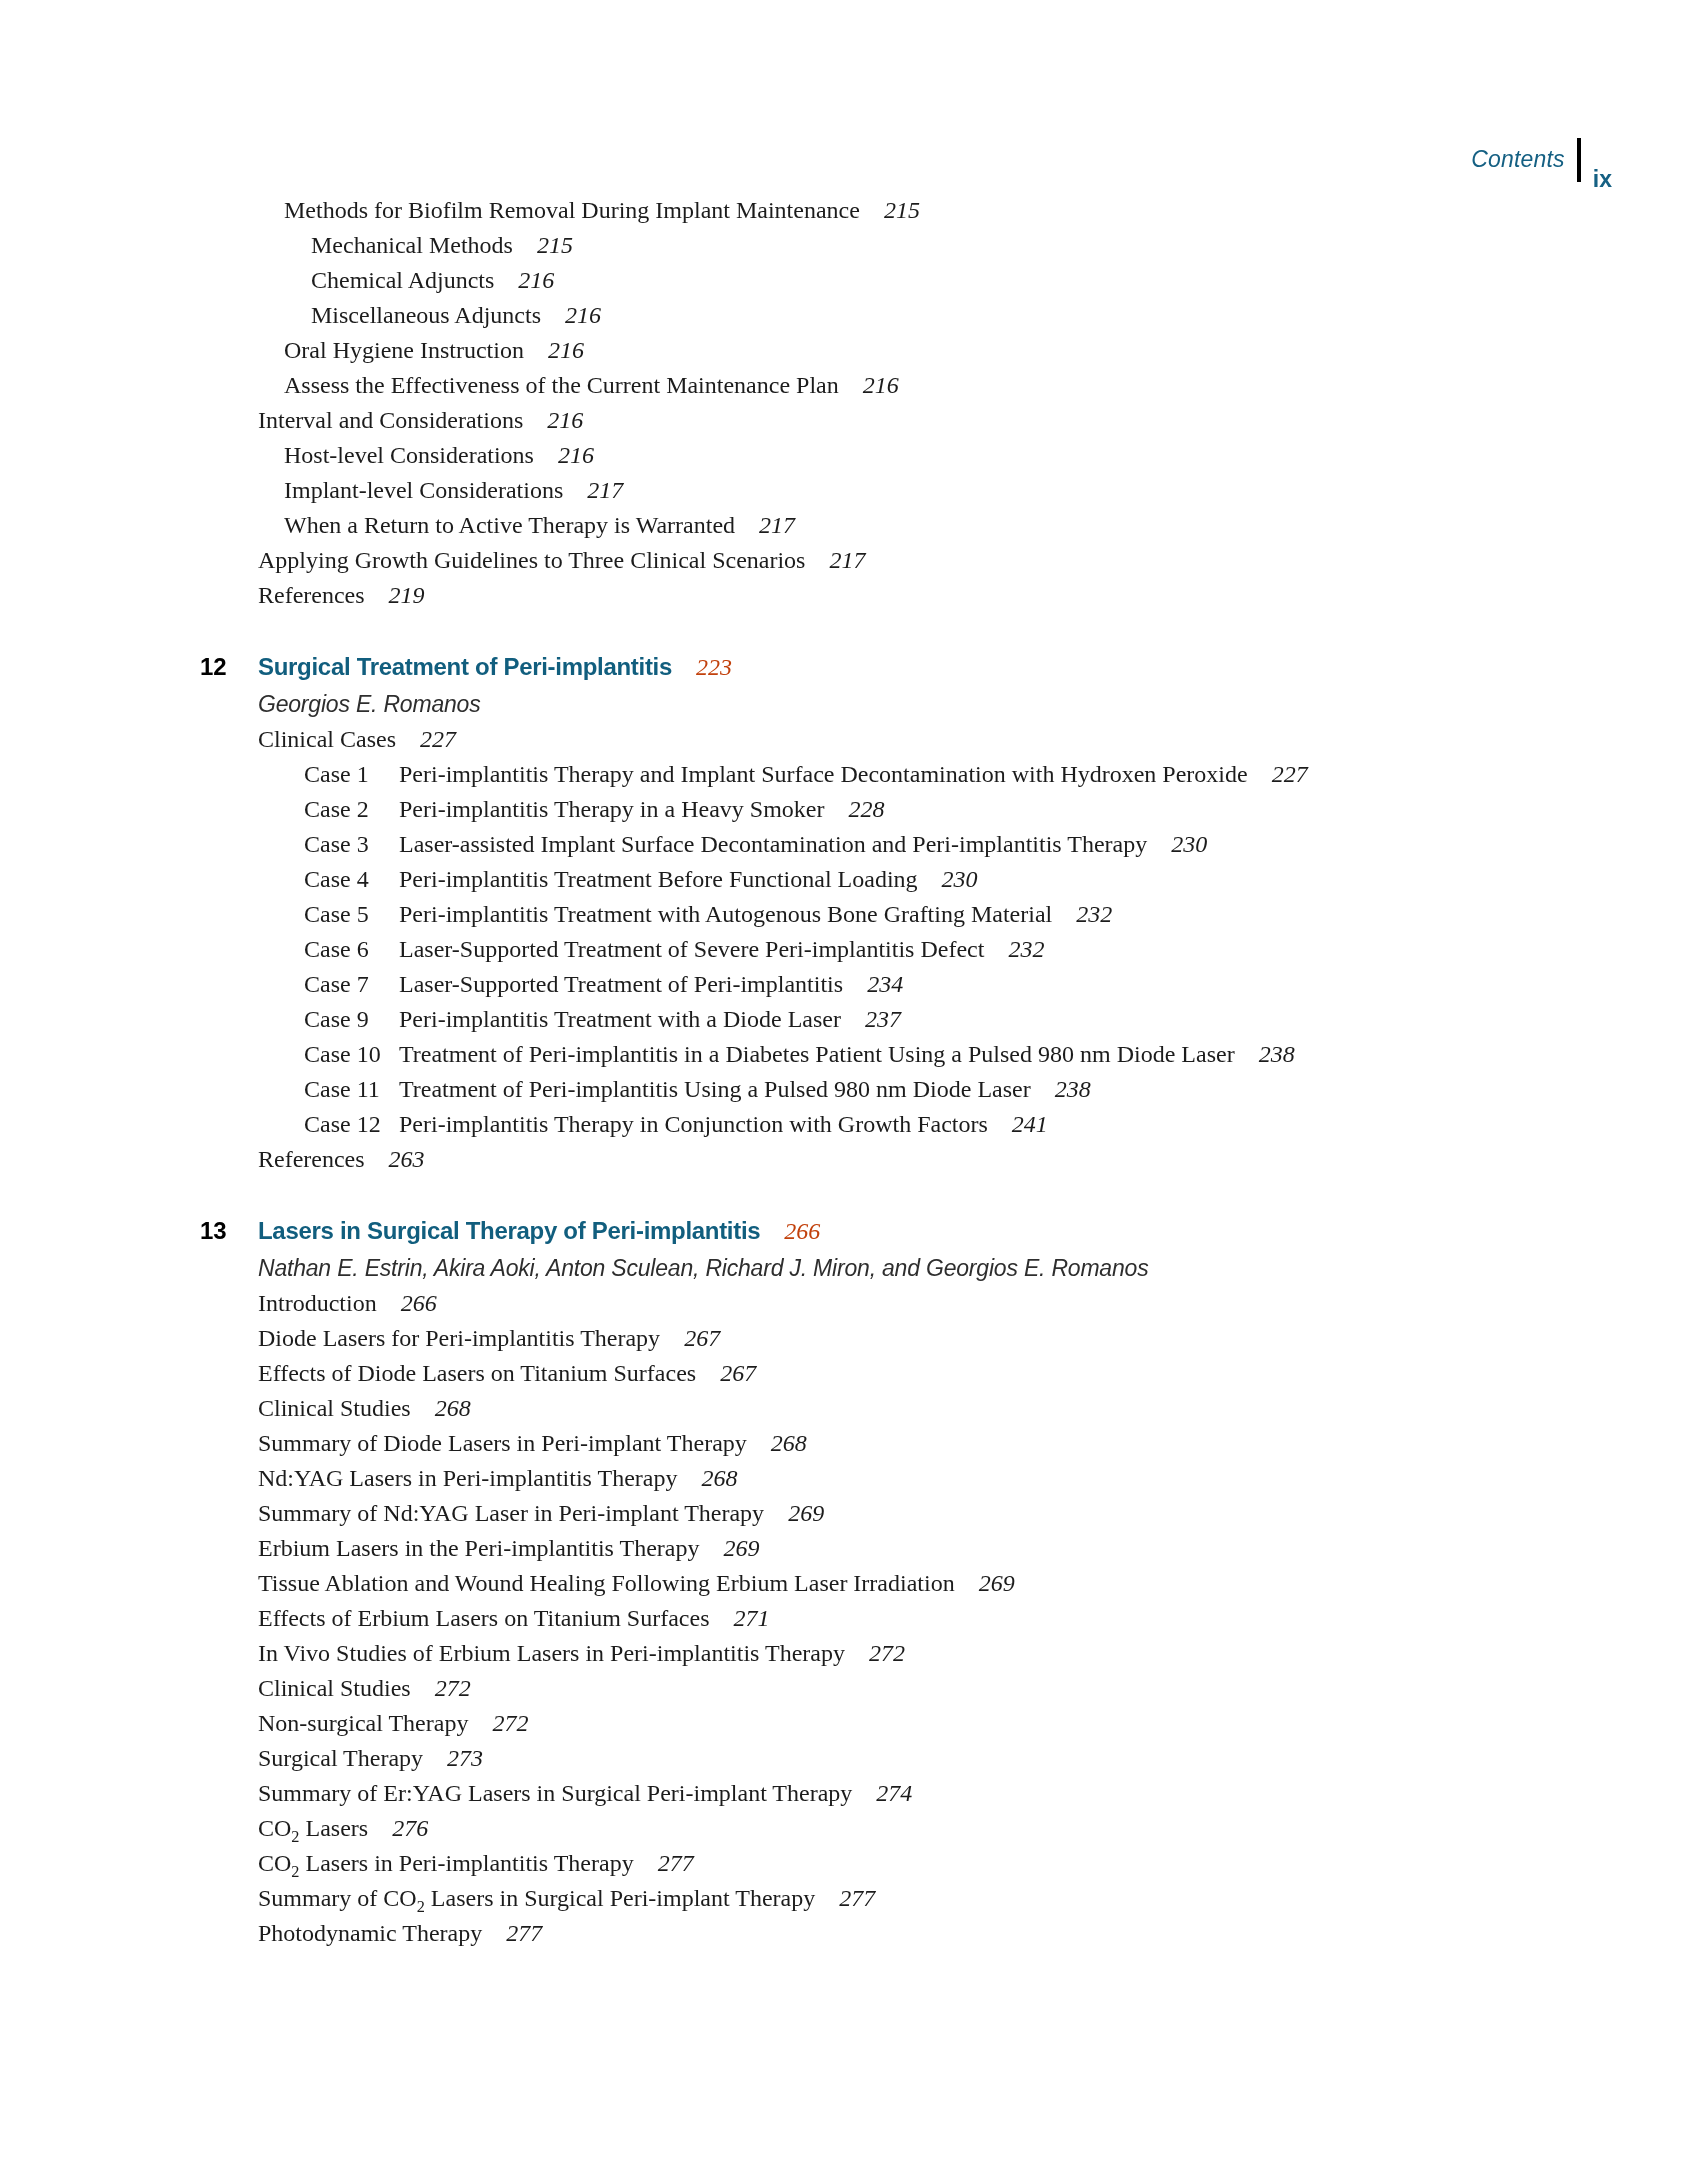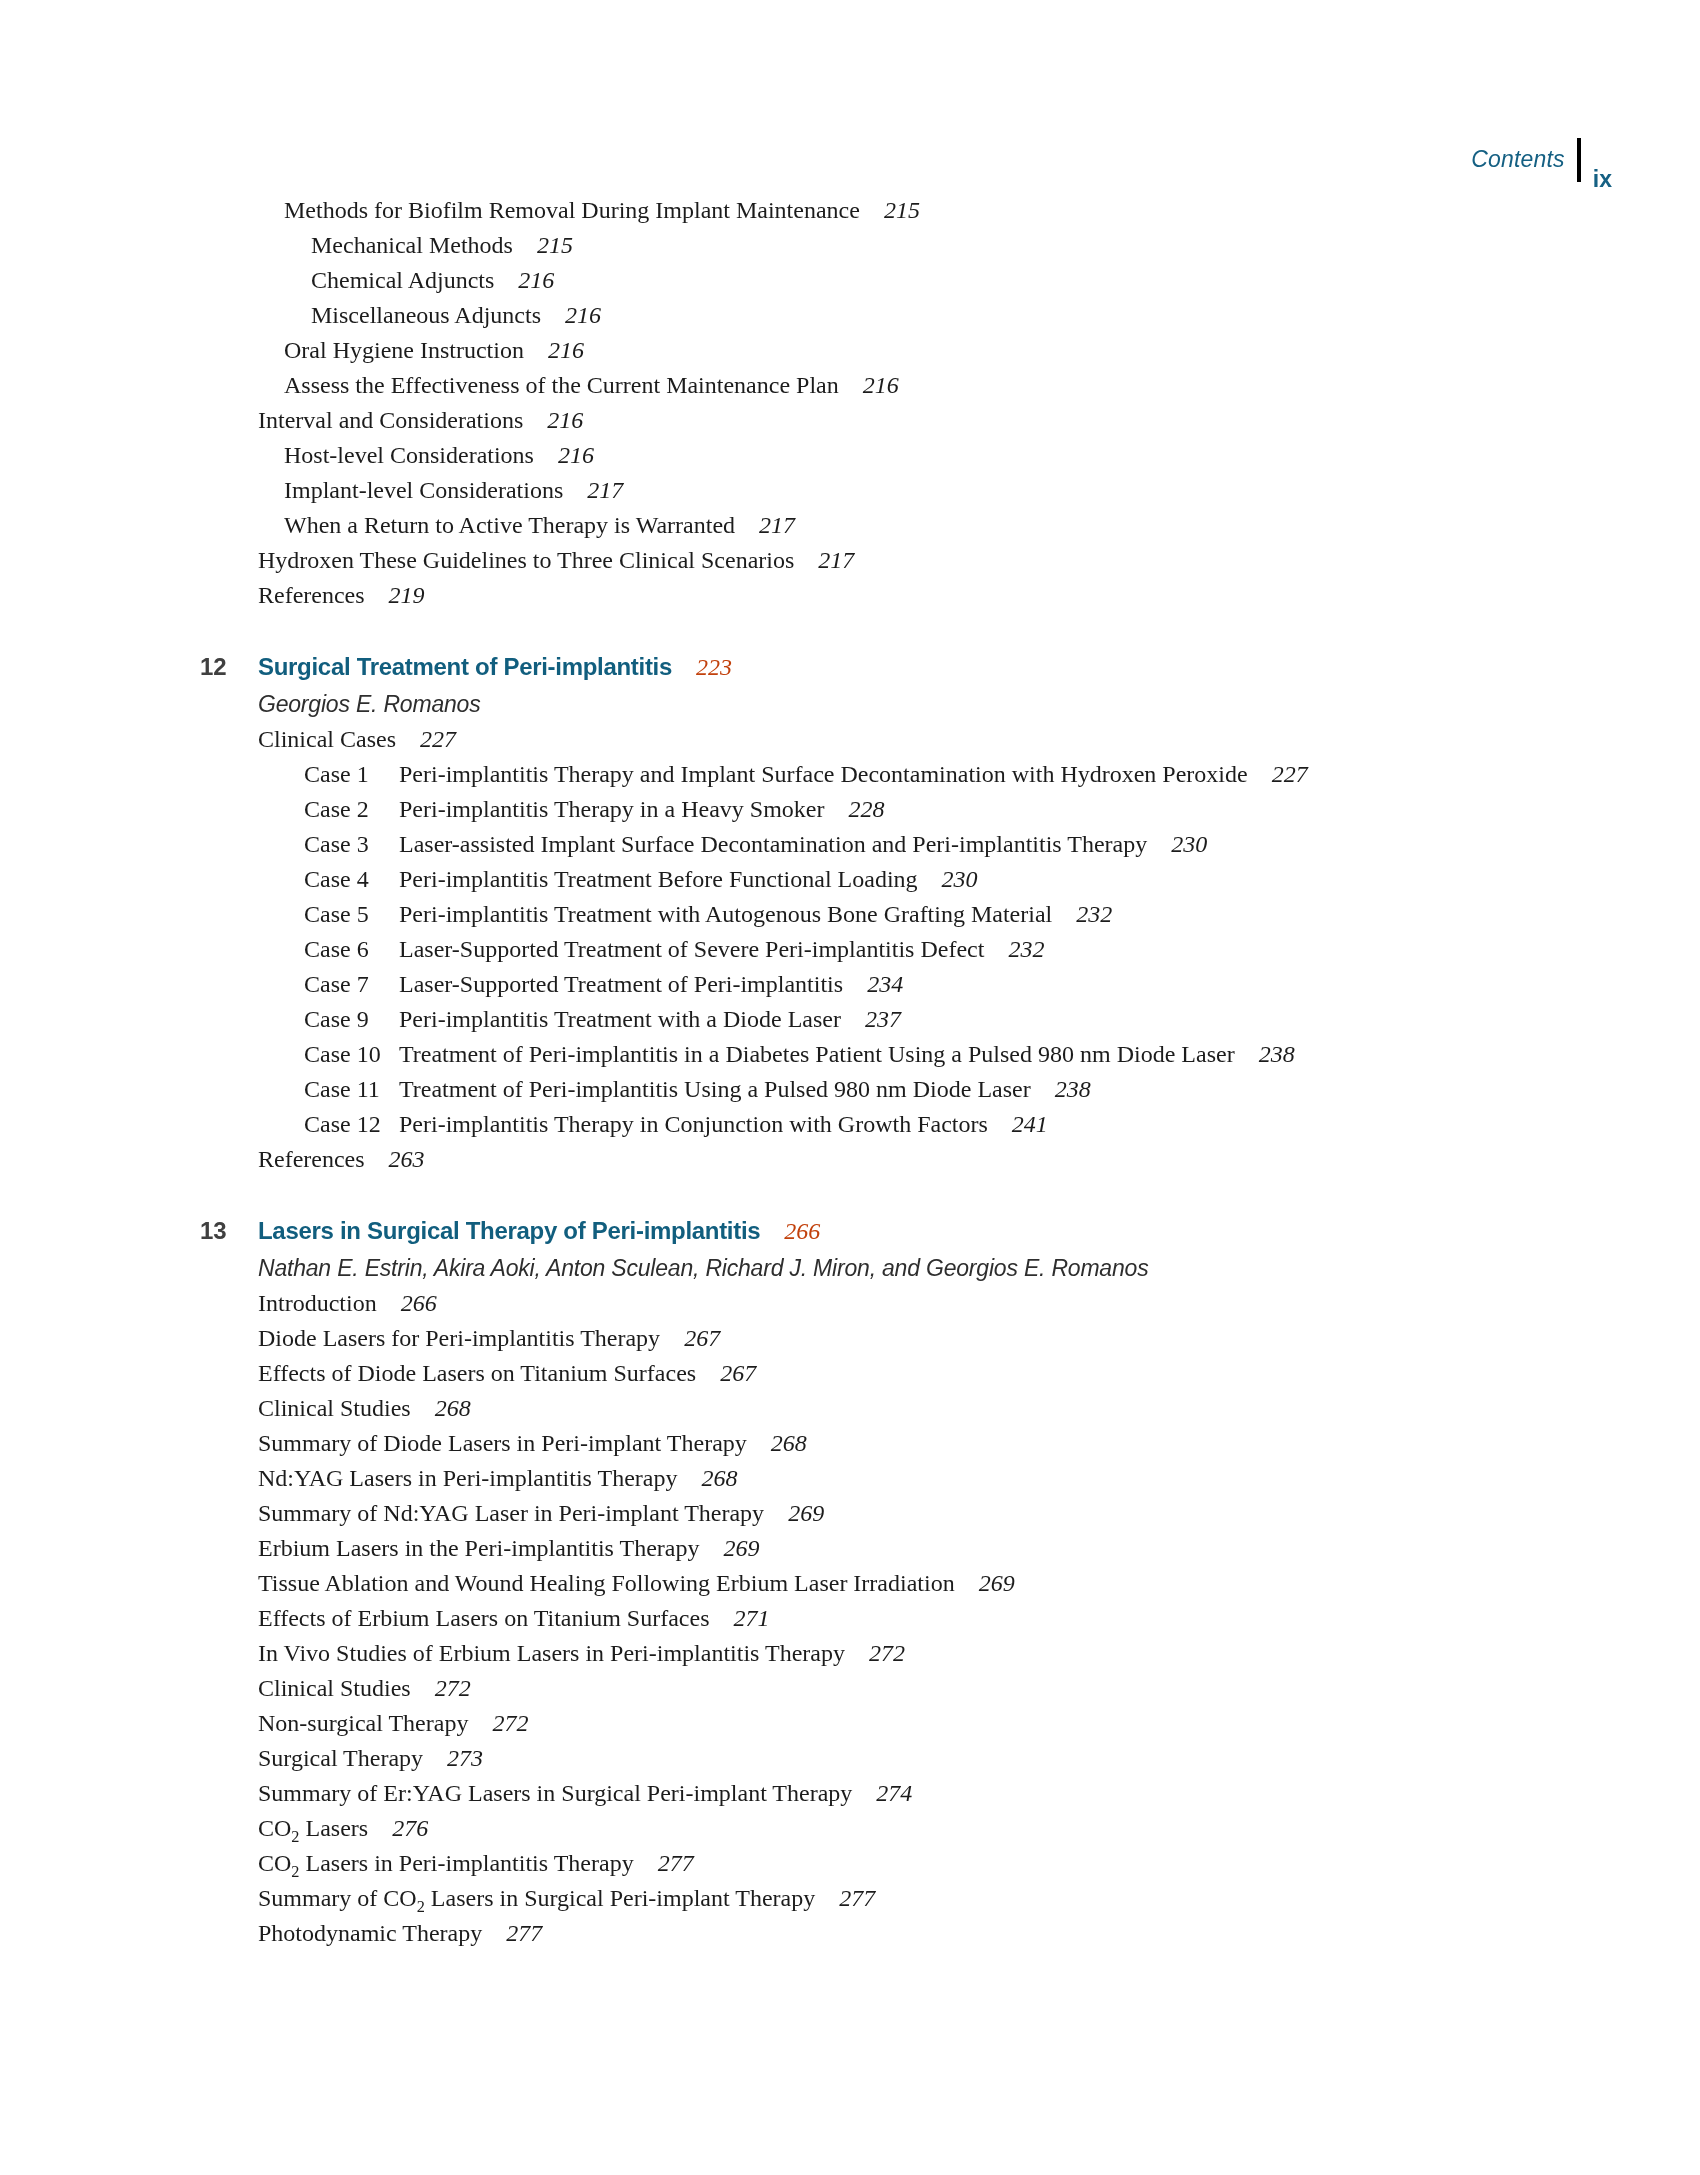--- a/index.html
+++ b/index.html
@@ -87,21 +87,21 @@
     position: relative;
     line-height: 35px;
   }
   .chapter-number {
     position: absolute;
     left: -58px;
     top: 0;
     font-family: "Liberation Sans", sans-serif;
     font-weight: bold;
     font-size: 24px;
-    color: #404040;
+    color: #000000;
   }
   .chapter-title {
     font-family: "Liberation Sans", sans-serif;
     font-weight: bold;
     font-size: 24px;
     letter-spacing: -0.3px;
     color: #115e7e;
   }
   .chapter-page {
     font-style: italic;
@@ -166,21 +166,21 @@
       <div class="entry level-2">
 
         <span class="entry-text"><span>Implant-level Considerations</span><span class="entry-page">217</span></span>
       </div>
       <div class="entry level-2">
 
         <span class="entry-text"><span>When a Return to Active Therapy is Warranted</span><span class="entry-page">217</span></span>
       </div>
       <div class="entry level-1">
 
-        <span class="entry-text"><span>Hydroxen These Guidelines to Three Clinical Scenarios</span><span class="entry-page">217</span></span>
+        <span class="entry-text"><span>Applying Growth Guidelines to Three Clinical Scenarios</span><span class="entry-page">217</span></span>
       </div>
       <div class="entry level-1">
 
         <span class="entry-text"><span>References</span><span class="entry-page">219</span></span>
       </div>
     </div>
 
   <div class="chapter-block">
     <div class="chapter-heading">
       <span class="chapter-number">12</span>

